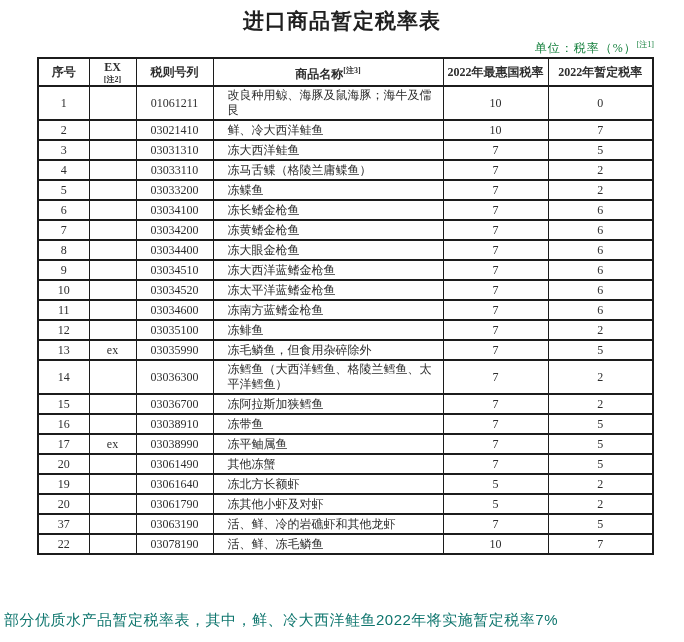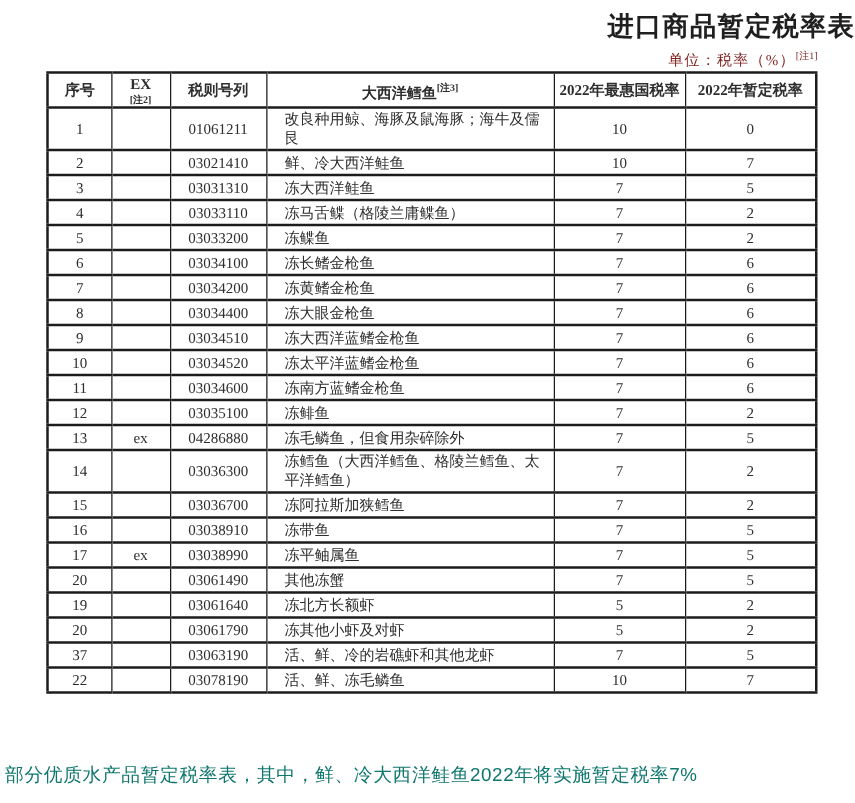--- a/index.html
+++ b/index.html
@@ -4,26 +4,26 @@
 <style>
   * { margin:0; padding:0; box-sizing:border-box; }
   html,body { background:#ffffff; }
   body {
     width:684px; height:642px; position:relative; overflow:hidden;
     font-family:"Liberation Serif","DejaVu Serif",serif;
     color:#2e2e2e;
   }
   .doc-title {
     position:absolute; top:7px; left:0; width:684px;
-    text-align:right; font-size:21px; font-weight:bold; color:#1f1f1f;
+    text-align:center; font-size:21px; font-weight:bold; color:#1f1f1f;
     letter-spacing:1px;
   }
   .unit-line {
     position:absolute; top:39px; right:30px;
-    font-size:12px; color:#7f1d1d; letter-spacing:1px;
+    font-size:12px; color:#15803d; letter-spacing:1px;
   }
   .unit-line sup, .sup-note {
     font-size:8px; vertical-align:super; letter-spacing:0;
   }
   table.tariff {
     position:absolute; left:37px; top:57px;
     width:615px; table-layout:fixed;
     border-collapse:collapse;
     border:2px solid #1c1c1c;
   }
@@ -67,21 +67,21 @@
       <col class="col-code">
       <col class="col-name">
       <col class="col-mfn">
       <col class="col-temp">
   </colgroup>
   <thead>
     <tr>
       <th>序号</th>
       <th><span>EX</span><span class="ex-note">[注2]</span></th>
       <th>税则号列</th>
-      <th><span>大西洋鳕鱼</span><span class="sup-note">[注3]</span></th>
+      <th><span>商品名称</span><span class="sup-note">[注3]</span></th>
       <th>2022年最惠国税率</th>
       <th>2022年暂定税率</th>
     </tr>
   </thead>
   <tbody>
 
   <tr>
       <td class="cell-no">1</td>
       <td class="cell-ex"></td>
       <td class="cell-code">01061211</td>
@@ -173,21 +173,21 @@
       <td class="cell-no">12</td>
       <td class="cell-ex"></td>
       <td class="cell-code">03035100</td>
       <td class="cell-name">冻鲱鱼</td>
       <td class="cell-mfn">7</td>
       <td class="cell-temp">2</td>
     </tr>
       <tr>
       <td class="cell-no">13</td>
       <td class="cell-ex">ex</td>
-      <td class="cell-code">04286880</td>
+      <td class="cell-code">03035990</td>
       <td class="cell-name">冻毛鳞鱼，但食用杂碎除外</td>
       <td class="cell-mfn">7</td>
       <td class="cell-temp">5</td>
     </tr>
       <tr>
       <td class="cell-no">14</td>
       <td class="cell-ex"></td>
       <td class="cell-code">03036300</td>
       <td class="cell-name">冻鳕鱼（大西洋鳕鱼、格陵兰鳕鱼、太平洋鳕鱼）</td>
       <td class="cell-mfn">7</td>

